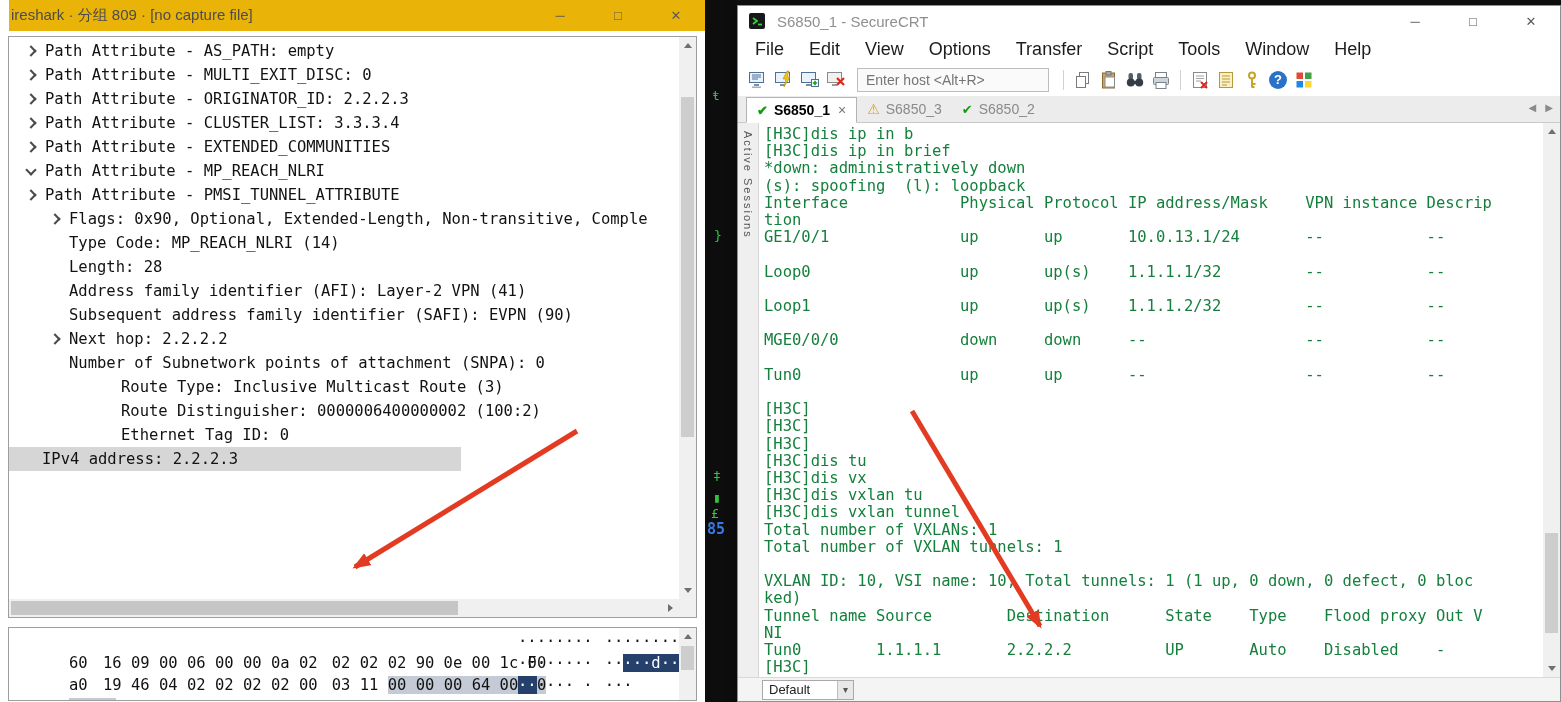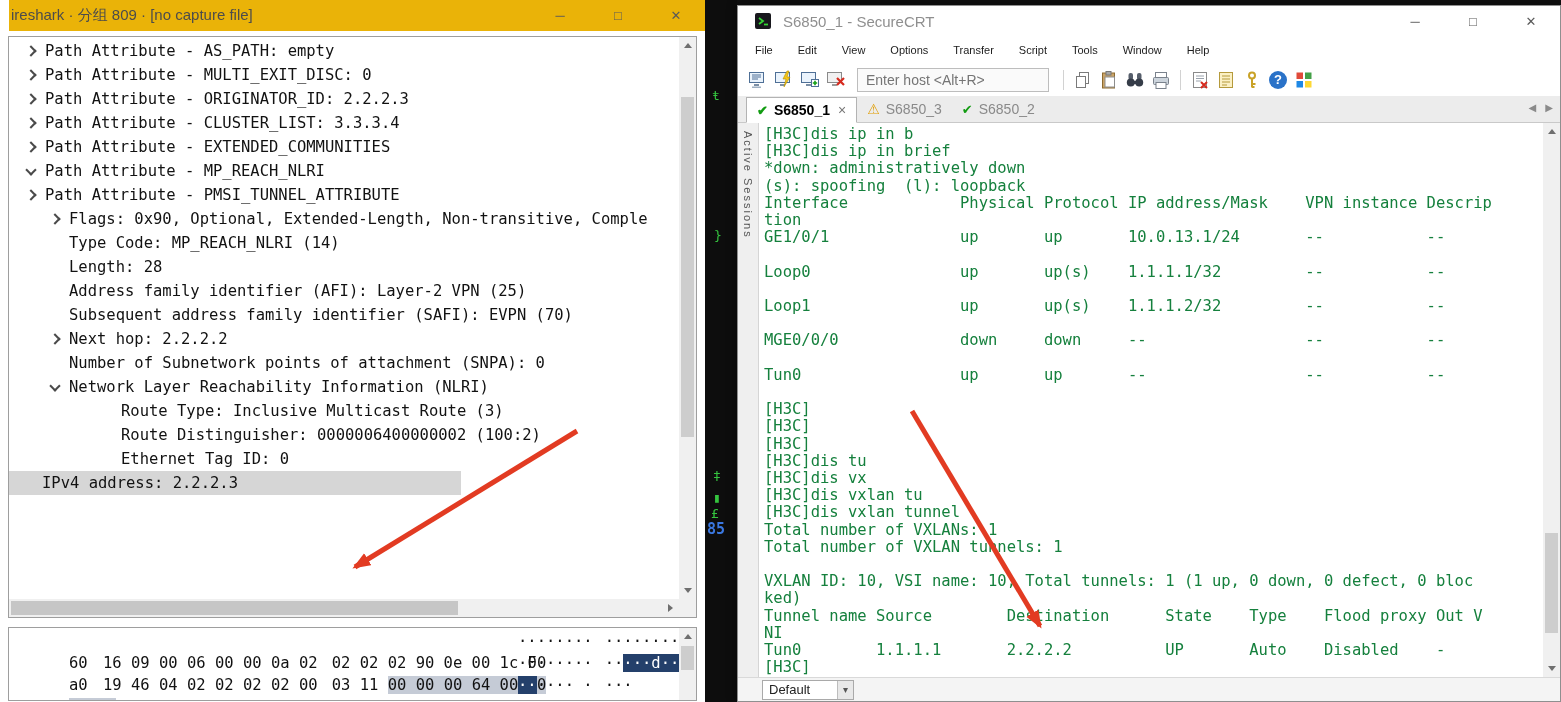--- a/index.html
+++ b/index.html
@@ -45,23 +45,23 @@
   .asciisel { background:#24406b; color:#fff; }
   #hex-vsb { top:0; bottom:0; right:0; }
 
   
   #strip { position:absolute; left:705px; top:0; width:32px; height:702px; background:#0d0d0d; }
   .mglyph { position:absolute; color:#35c43f; font-family:"DejaVu Sans Mono",monospace; font-size:13px; }
   #strip-num { position:absolute; color:#3a77e0; font-family:"DejaVu Sans Mono",monospace; font-size:15px; font-weight:bold; }
 
   
   #crt { position:absolute; left:737px; top:5px; width:824px; height:697px; background:#fff; border:1px solid #8f8f8f; box-shadow:0 0 10px rgba(0,0,0,.4); }
-  .crt-titlebar { position:absolute; left:0; top:0; right:0; height:30px; display:flex; align-items:center; padding-left:14px; background:#fff; }
+  .crt-titlebar { position:absolute; left:0; top:0; right:0; height:30px; display:flex; align-items:center; padding-left:8px; background:#fff; }
   #crt-title { color:#8f8f8f; font-size:15px; margin-left:9px; }
-  .crt-menubar { position:absolute; left:0; top:30px; right:0; height:27px; display:flex; align-items:center; gap:25px; padding-left:17px; font-size:11px; color:#1c1c1c; background:#fff; }
+  .crt-menubar { position:absolute; left:0; top:30px; right:0; height:27px; display:flex; align-items:center; gap:25px; padding-left:17px; font-size:18px; color:#1c1c1c; background:#fff; }
   .crt-toolbar { position:absolute; left:0; top:57px; right:0; height:33px; display:flex; align-items:center; gap:4px; padding-left:9px; background:#fff; }
   .tbi { width:22px; height:22px; display:flex; align-items:center; justify-content:center; }
   .tsep { width:1px; height:20px; background:#d2d2d2; margin:0 4px; }
   #host-input { width:192px; height:24px; border:1px solid #bdbdbd; background:#fafafa; color:#0c4a6e; font-size:14px; padding-left:8px; font-family:"Liberation Sans",sans-serif; outline:none; margin:0 6px; }
   .help-badge { width:18px; height:18px; border-radius:50%; background:#2a72c8; color:#fff; font-size:13px; font-weight:bold; display:flex; align-items:center; justify-content:center; }
 
   .crt-tabbar { position:absolute; left:0; top:90px; right:0; height:27px; background:#ececec; border-bottom:1px solid #c9c9c9; display:flex; align-items:flex-end; padding-left:8px; }
   .tab { height:26px; display:flex; align-items:center; gap:6px; padding:0 10px; font-size:14px; }
   .tab.active { background:#fff; border:1px solid #b3b3b3; border-bottom:1px solid #fff; margin-bottom:-1px; color:#000; font-weight:bold; }
   .tab.inactive { color:#8a8a8a; }
@@ -101,25 +101,24 @@
       <div class="trow ind0"><span class="slot"><i class="chev"></i></span><span>Path Attribute - AS_PATH: empty</span></div>
       <div class="trow ind0"><span class="slot"><i class="chev"></i></span><span>Path Attribute - MULTI_EXIT_DISC: 0</span></div>
       <div class="trow ind0"><span class="slot"><i class="chev"></i></span><span>Path Attribute - ORIGINATOR_ID: 2.2.2.3</span></div>
       <div class="trow ind0"><span class="slot"><i class="chev"></i></span><span>Path Attribute - CLUSTER_LIST: 3.3.3.4</span></div>
       <div class="trow ind0"><span class="slot"><i class="chev"></i></span><span>Path Attribute - EXTENDED_COMMUNITIES</span></div>
       <div class="trow ind0"><span class="slot"><i class="chev open"></i></span><span>Path Attribute - MP_REACH_NLRI</span></div>
       <div class="trow ind0"><span class="slot"><i class="chev"></i></span><span>Path Attribute - PMSI_TUNNEL_ATTRIBUTE</span></div>
       <div class="trow ind1"><span class="slot"><i class="chev"></i></span><span>Flags: 0x90, Optional, Extended-Length, Non-transitive, Comple</span></div>
       <div class="trow ind1"><span class="slot"></span><span>Type Code: MP_REACH_NLRI (14)</span></div>
       <div class="trow ind1"><span class="slot"></span><span>Length: 28</span></div>
-      <div class="trow ind1"><span class="slot"></span><span>Address family identifier (AFI): Layer-2 VPN (25)</span></div>
-      <div class="trow ind1"><span class="slot"></span><span>Subsequent address family identifier (SAFI): EVPN (70)</span></div>
+      <div class="trow ind1"><span class="slot"></span><span>Address family identifier (AFI): Layer-2 VPN (41)</span></div>
+      <div class="trow ind1"><span class="slot"></span><span>Subsequent address family identifier (SAFI): EVPN (90)</span></div>
       <div class="trow ind1"><span class="slot"><i class="chev"></i></span><span>Next hop: 2.2.2.2</span></div>
       <div class="trow ind1"><span class="slot"></span><span>Number of Subnetwork points of attachment (SNPA): 0</span></div>
-      <div class="trow ind1"><span class="slot"><i class="chev open"></i></span><span>Network Layer Reachability Information (NLRI)</span></div>
       <div class="trow ind3"><span class="slot"></span><span>Route Type: Inclusive Multicast Route (3)</span></div>
       <div class="trow ind3"><span class="slot"></span><span>Route Distinguisher: 0000006400000002 (100:2)</span></div>
       <div class="trow ind3"><span class="slot"></span><span>Ethernet Tag ID: 0</span></div>
       <div class="trow ind3 sel"><span class="slot"></span><span>IPv4 address: 2.2.2.3</span></div>
     </div>
     <div class="vsb" id="tree-vsb">
       <span class="sb-btn" style="top:0">
           <i class="tri-u"></i>
         </span>
       <div class="thumb" style="top:60px;height:340px"></div>

